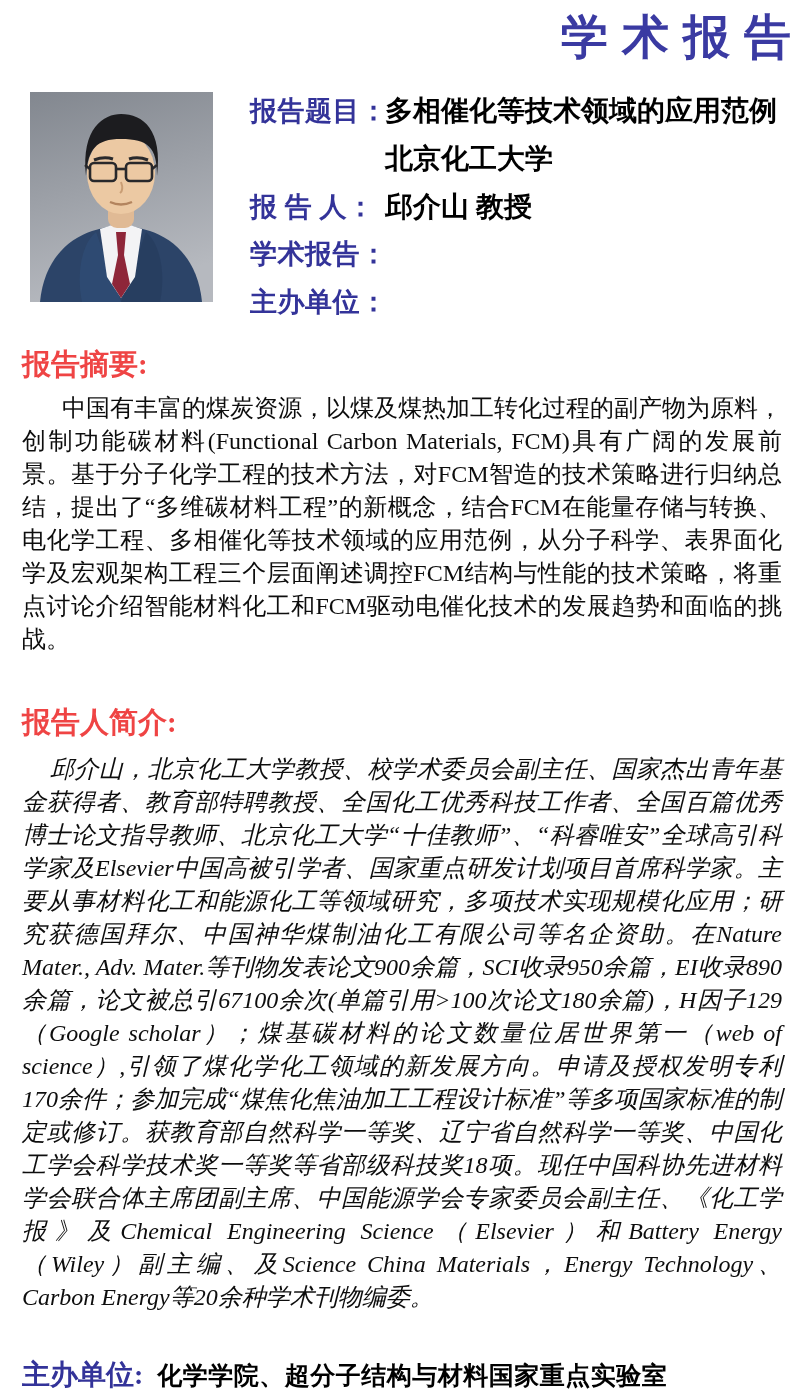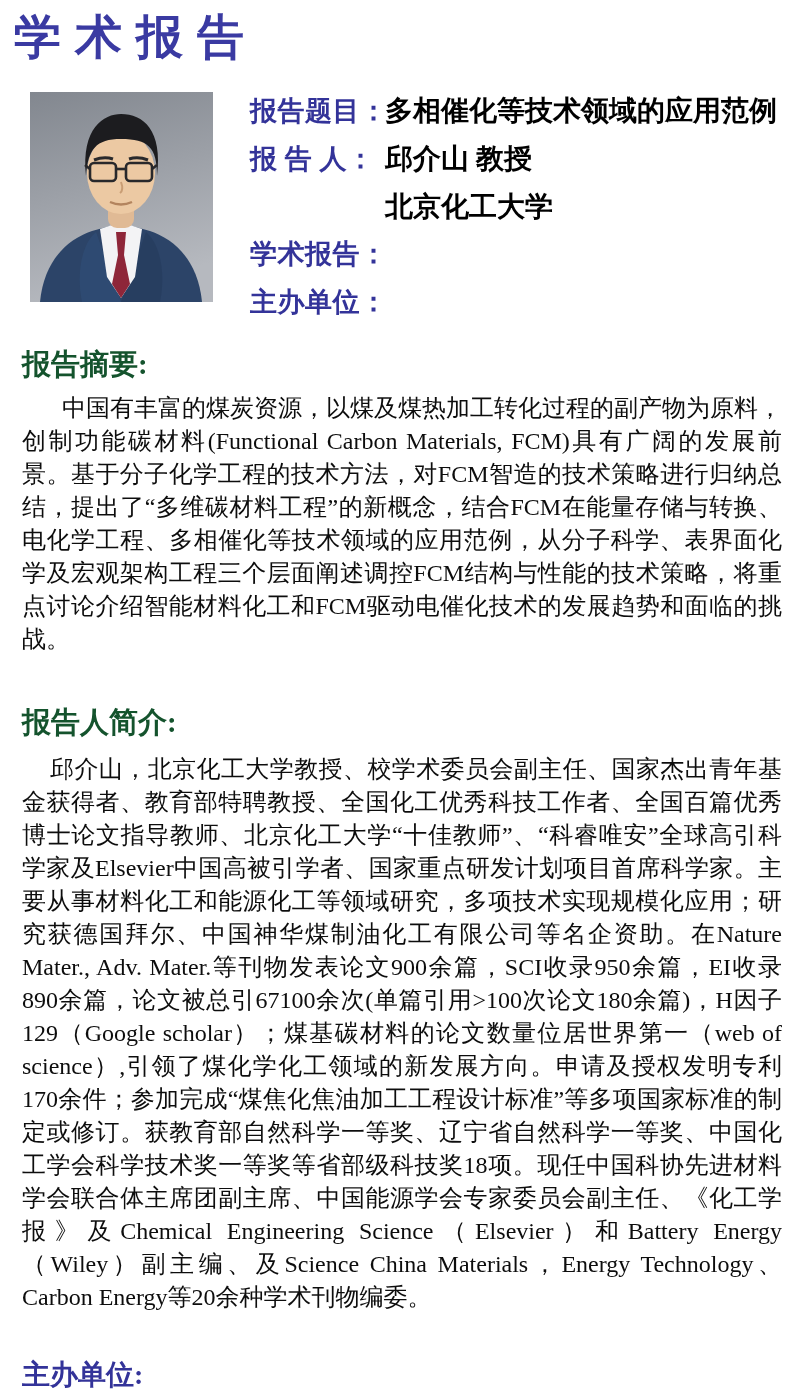--- a/index.html
+++ b/index.html
@@ -8,21 +8,21 @@
     background: #ffffff;
     font-family: "Liberation Serif", "DejaVu Serif", serif;
     color: #111111;
     overflow: hidden;
   }
   .page { position: relative; width: 805px; height: 1399px; background: #fff; }
 
   .poster-title {
     padding-top: 8px;
     padding-left: 14px; 
-    text-align: left;
+    text-align: right;
     font-size: 47px;
     line-height: 58px;
     font-weight: 700;
     letter-spacing: 14px;
     color: #3a3aa2;
   }
 
   .header { display: flex; margin: 26px 30px 0 30px; }
   .photo-frame { width: 183px; height: 210px; flex: none; }
   .photo-frame svg { display: block; width: 183px; height: 210px; }
@@ -30,31 +30,31 @@
   .info { margin-left: 37px; flex: 1; padding-top: 0px; }
   .info-row { display: flex; align-items: baseline; height: 48px; font-weight: 700; }
   .info-label {
     color: #333399; font-size: 27px; width: 135px; flex: none;
     white-space: pre; letter-spacing: 0.5px;
   }
   .info-value { color: #000000; font-size: 28px; white-space: nowrap; }
 
   .section-heading {
     margin: 14px 22px 0 22px;
-    font-size: 29px; line-height: 36px; font-weight: 700; color: #14532d;
+    font-size: 29px; line-height: 36px; font-weight: 700; color: #ef4444;
   }
   .section-heading.bio-heading { margin-top: 48px; }
 
   .para {
     margin: 12px 23px 0 22px;
     font-size: 24px; line-height: 33px;
     text-align: justify; color: #0d0d0d;
   }
   .para.abstract-text { text-indent: 40px; margin-top: 10px; }
-  .para.bio-text { text-indent: 28px; margin-top: 13px; }
+  .para.bio-text { text-indent: 28px; margin-top: 13px; font-style: italic; }
 
   .organizer { margin: 42px 22px 8px 22px; display: flex; align-items: baseline; }
   .organizer-label { font-size: 28px; font-weight: 700; color: #333399; white-space: pre; }
   .organizer-value { font-size: 25px; font-weight: 700; color: #000; margin-left: 14px; letter-spacing: 0.5px; }
 </style>
 </head>
 <body>
 
 <div class="page">
 
@@ -102,41 +102,42 @@
         <path d="M80 110 Q91 115 102 110" stroke="#b3845e" stroke-width="2.4" fill="none"></path>
       </svg>
     </div>
 
     <div class="info">
       <div class="info-row">
         <span class="info-label">报告题目：</span>
         <span class="info-value">多相催化等技术领域的应用范例</span>
       </div>
       <div class="info-row">
+        <span class="info-label"></span>
+        <span class="info-value">北京化工大学</span>
+      </div>
+      <div class="info-row">
         <span class="info-label">报 告 人：</span>
         <span class="info-value">邱介山  教授</span>
-      </div>
-      <div class="info-row">
-        <span class="info-label"></span>
-        <span class="info-value">北京化工大学</span>
       </div>
       <div class="info-row">
         <span class="info-label">学术报告：</span>
       </div>
       <div class="info-row">
         <span class="info-label">主办单位：</span>
       </div>
     </div>
   </div>
 
   <div class="section-heading">报告摘要:</div>
 
   <p class="para abstract-text">中国有丰富的煤炭资源，以煤及煤热加工转化过程的副产物为原料，创制功能碳材料(Functional Carbon Materials, FCM)具有广阔的发展前景。基于分子化学工程的技术方法，对FCM智造的技术策略进行归纳总结，提出了“多维碳材料工程”的新概念，结合FCM在能量存储与转换、电化学工程、多相催化等技术领域的应用范例，从分子科学、表界面化学及宏观架构工程三个层面阐述调控FCM结构与性能的技术策略，将重点讨论介绍智能材料化工和FCM驱动电催化技术的发展趋势和面临的挑战。</p>
 
   <div class="section-heading bio-heading">报告人简介:</div>
 
   <p class="para bio-text">邱介山，北京化工大学教授、校学术委员会副主任、国家杰出青年基金获得者、教育部特聘教授、全国化工优秀科技工作者、全国百篇优秀博士论文指导教师、北京化工大学“十佳教师”、“科睿唯安”全球高引科学家及Elsevier中国高被引学者、国家重点研发计划项目首席科学家。主要从事材料化工和能源化工等领域研究，多项技术实现规模化应用；研究获德国拜尔、中国神华煤制油化工有限公司等名企资助。在Nature Mater., Adv. Mater.等刊物发表论文900余篇，SCI收录950余篇，EI收录890余篇，论文被总引67100余次(单篇引用&gt;100次论文180余篇)，H因子129（Google scholar）；煤基碳材料的论文数量位居世界第一（web of science）,引领了煤化学化工领域的新发展方向。申请及授权发明专利170余件；参加完成“煤焦化焦油加工工程设计标准”等多项国家标准的制定或修订。获教育部自然科学一等奖、辽宁省自然科学一等奖、中国化工学会科学技术奖一等奖等省部级科技奖18项。现任中国科协先进材料学会联合体主席团副主席、中国能源学会专家委员会副主任、《化工学报》及Chemical Engineering Science（Elsevier）和Battery Energy（Wiley）副主编、及Science China Materials，Energy Technology、Carbon Energy等20余种学术刊物编委。</p>
 
   <div class="organizer">
     <span class="organizer-label">主办单位:</span>
+    <span class="organizer-value">化学学院、超分子结构与材料国家重点实验室</span>
   </div>
 
 </div>
 
 </body></html>

